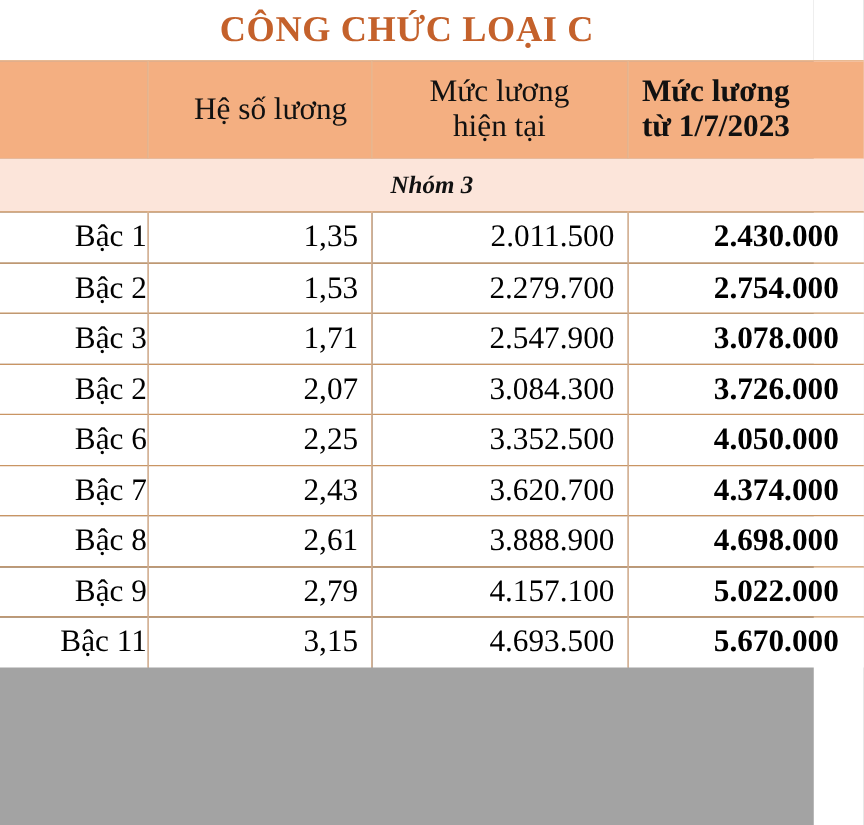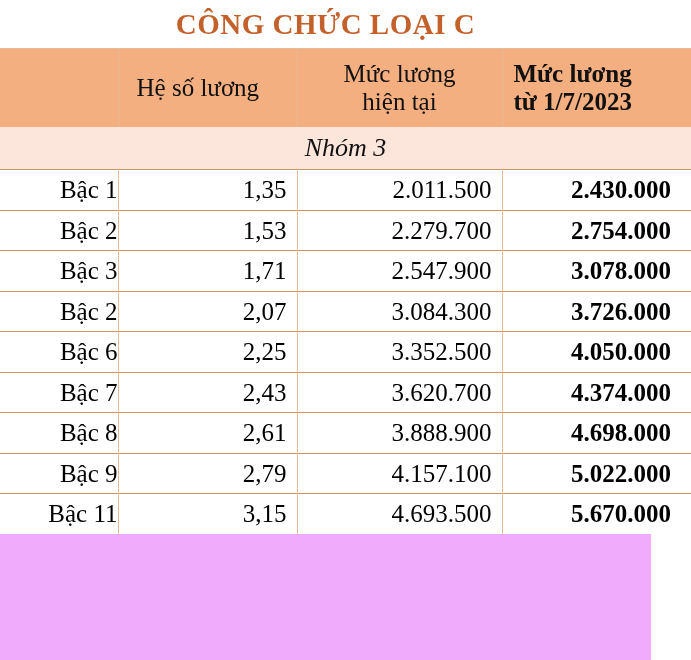--- a/index.html
+++ b/index.html
@@ -11,21 +11,21 @@
     height: 660px;
     background: #ffffff;
     font-family: "Liberation Serif", "DejaVu Serif", serif;
     overflow: hidden;
   }
 
   .sheet {
     width: 651px;
     height: 660px;
     position: relative;
-    background: #f0abfc;
+    background: #a3a3a3;
     box-sizing: border-box;
   }
 
   
   .title-row {
     height: 48px;
     display: flex;
     align-items: center;
     justify-content: center;
     background: #ffffff;
@@ -73,42 +73,42 @@
   tr.head-row th.h4 {
     border-right: none;
   }
   .h-label {
     font-family: "Liberation Serif", "DejaVu Serif", serif;
     font-size: 25px;
     line-height: 1.13;
     color: #111111;
   }
   th.h1 .h-label { text-align: left; padding-left: 10px; }
-  th.h2 .h-label { text-align: left;  padding-left: 18px; }
+  th.h2 .h-label { text-align: center;  padding-left: 18px; }
   th.h3 .h-label { text-align: center; padding: 0 6px; }
   th.h4 .h-label {
     text-align: left;
     padding-left: 11px;
     font-weight: bold;
   }
 
   
   tr.group-row td {
     background: #FCE5DA;
     height: 42px;
     padding: 0;
     border: none;
     text-align: center;
     vertical-align: middle;
   }
   .group-label {
     font-family: "Liberation Serif", "DejaVu Serif", serif;
-    font-weight: normal;
+    font-weight: bold;
     font-style: italic;
-    font-size: 26px;
+    font-size: 20px;
     color: #111111;
     line-height: 1;
   }
 
   
   tr.data-row td {
     height: 39.5px;
     padding: 0;
     background: #FFFFFF;
     border-top: 1px solid #C99563;

